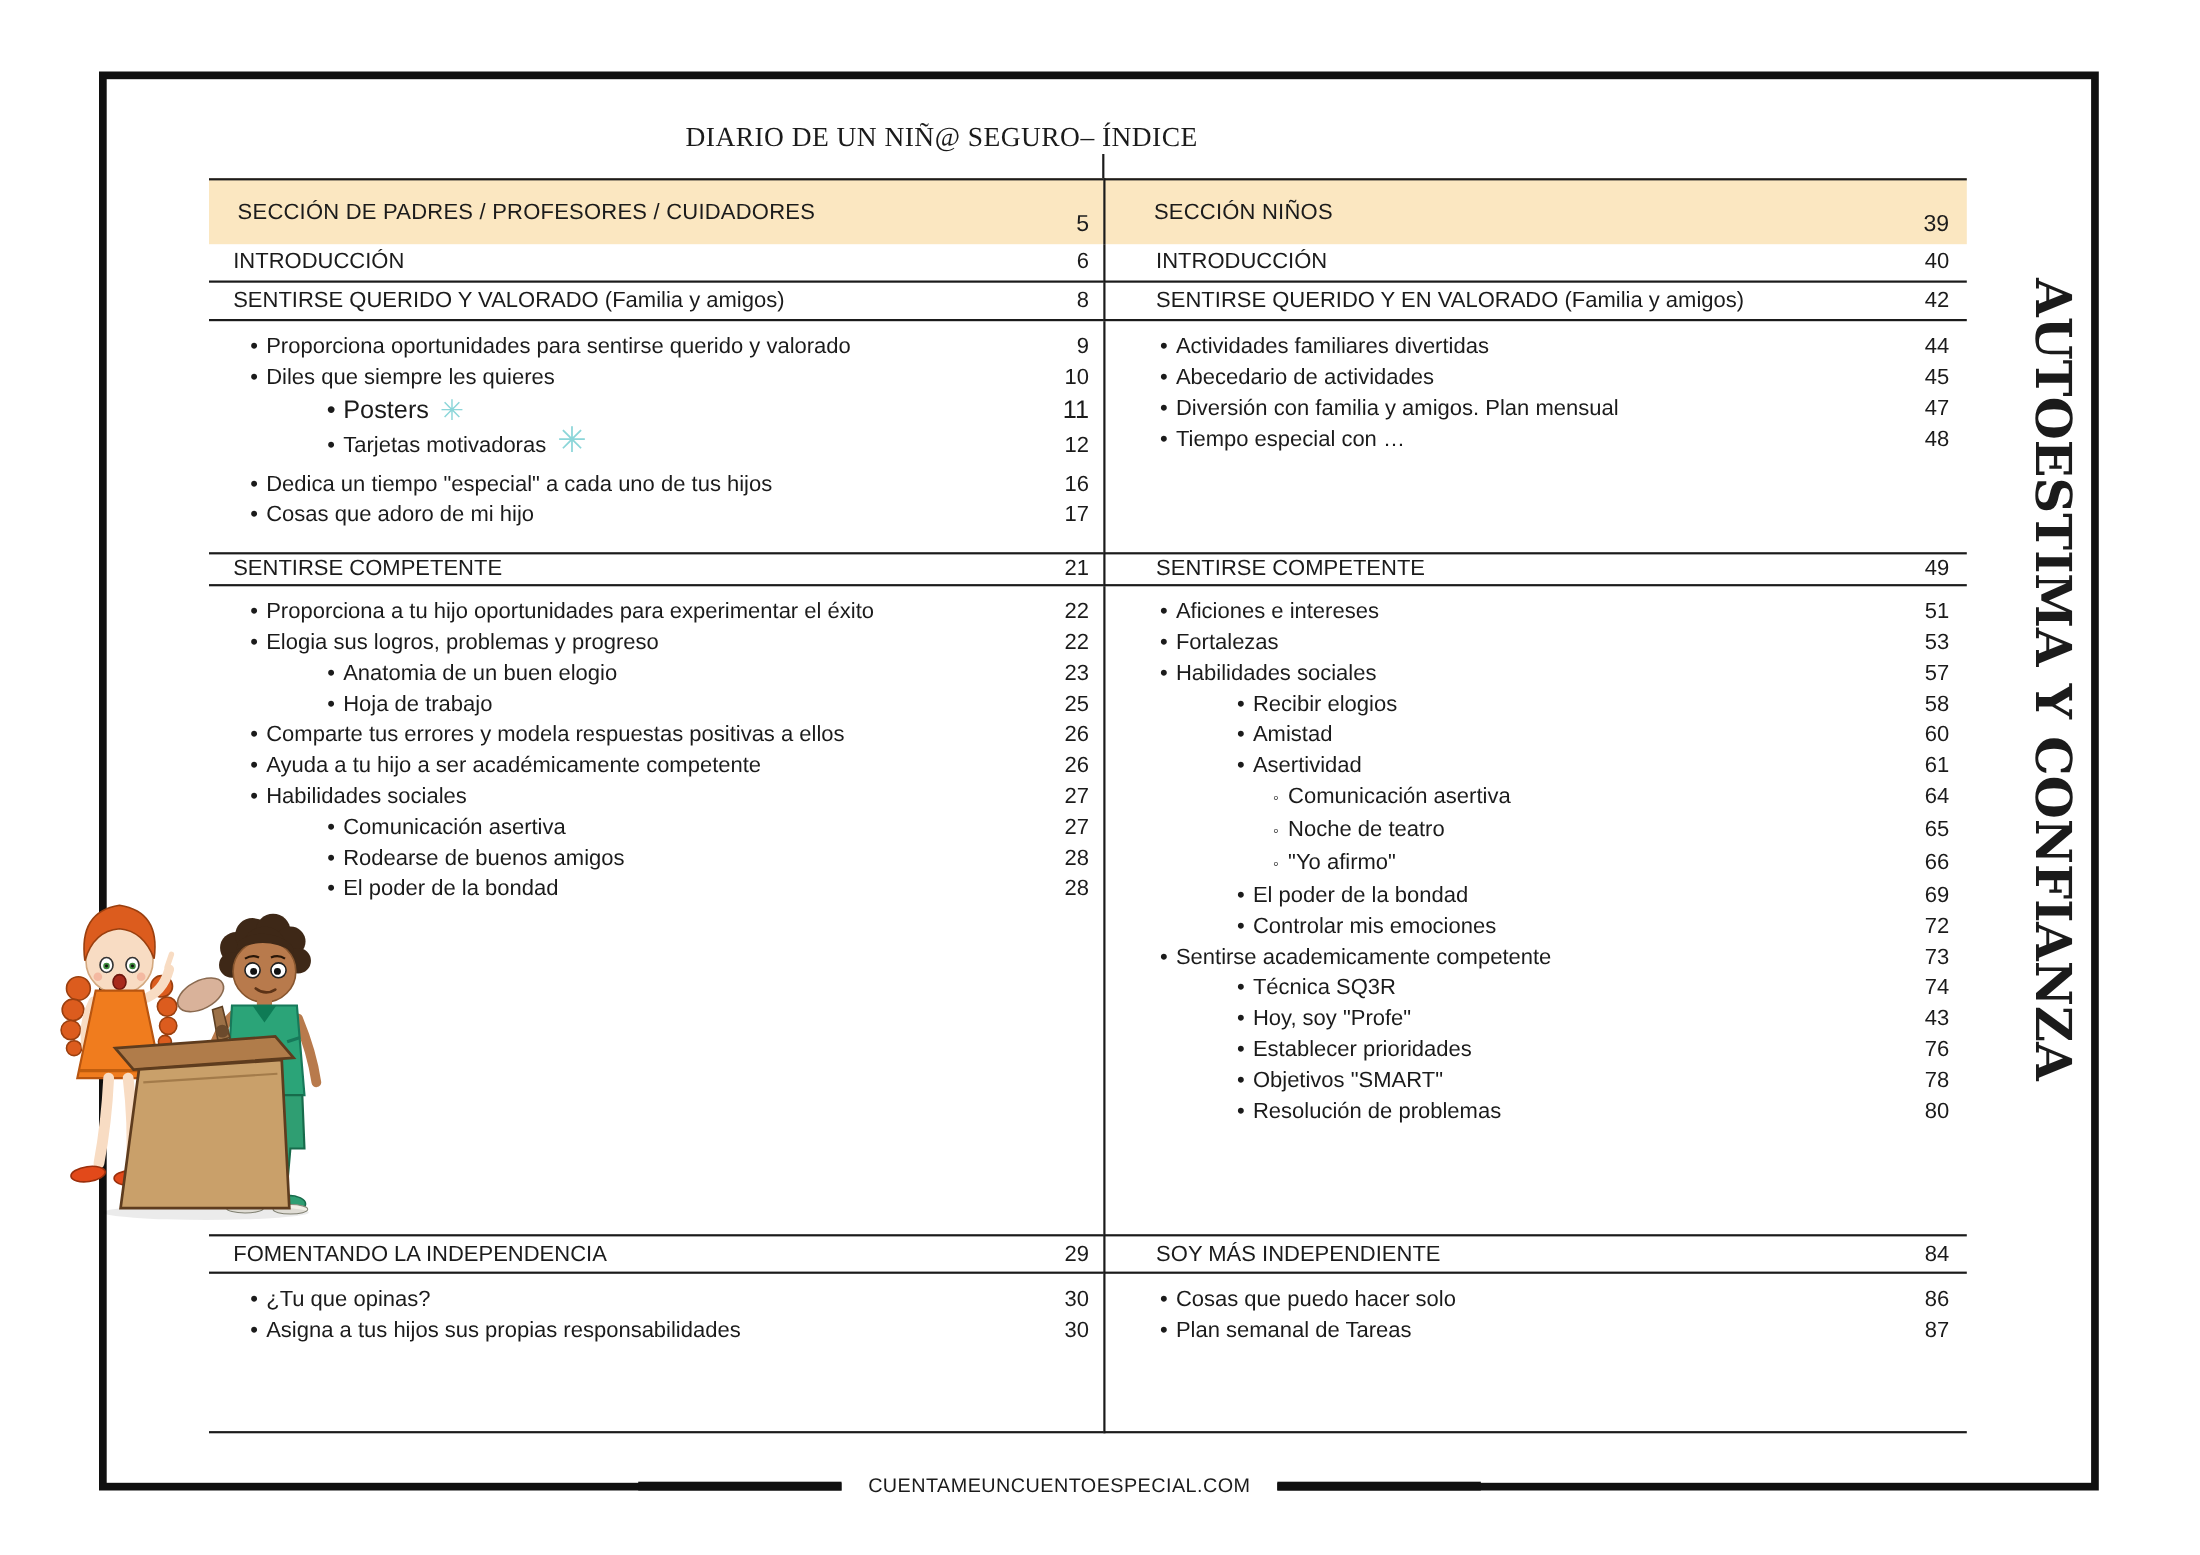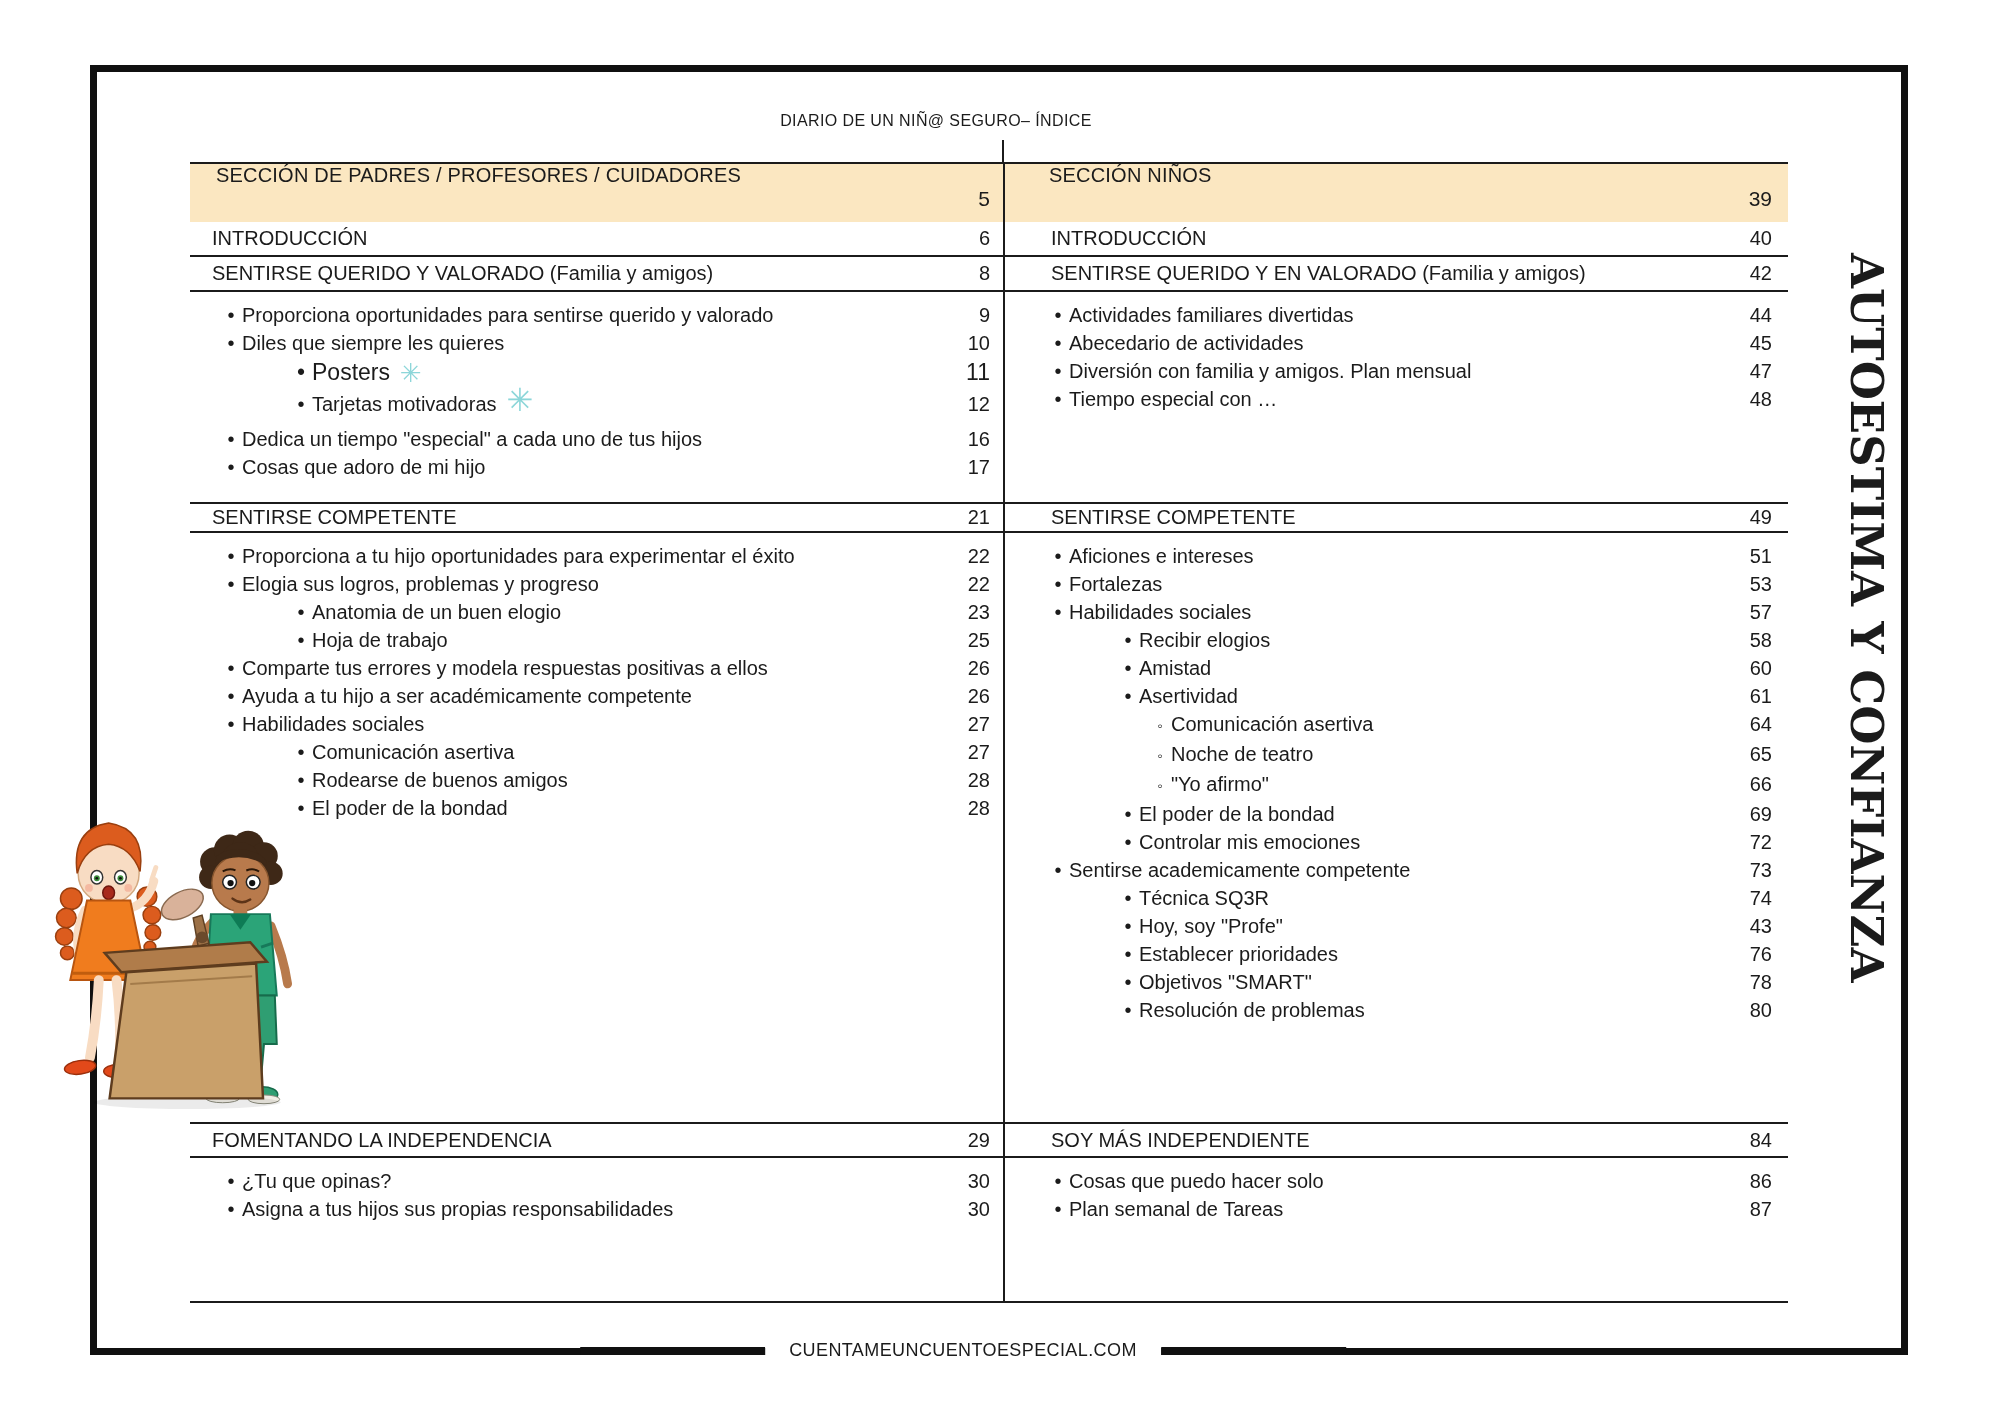--- a/index.html
+++ b/index.html
@@ -1,29 +1,29 @@
 <!DOCTYPE html>
 <html><head>
 <meta charset="utf-8">
 <style>
   html,body{margin:0;padding:0;}
   .page{position:relative;width:2000px;height:1414px;background:#ffffff;overflow:hidden;
         font-family:"Liberation Sans","DejaVu Sans",sans-serif;color:#1b1b1b;}
   .frame{position:absolute;left:90px;top:65px;width:1804px;height:1276px;border:7px solid #101010;}
-  .title{position:absolute;left:936px;top:112px;transform:translateX(-50%);
-         font-size:16px;letter-spacing:.4px;white-space:nowrap;}
+  .title{position:absolute;left:856px;top:112px;transform:translateX(-50%);
+         font-size:25px;letter-spacing:.4px;white-space:nowrap;font-family:Liberation Serif, serif;}
   .tick{position:absolute;left:1002px;top:140px;width:2px;height:23px;background:#1b1b1b;}
 
   .toc{position:absolute;left:190px;top:162px;display:grid;
        grid-template-columns:813px 785px;
        grid-template-rows:60px 35px 35px 210px 31px 589px 36px 145px;
        font-size:20px;}
   .cell{box-sizing:border-box;}
   .rcell{border-left:2px solid #1b1b1b;padding-left:12px;}
-  .band{background:#FBE7C1;border-top:2px solid #1b1b1b;display:flex;align-items:flex-start;flex-direction:column;}
+  .band{background:#FBE7C1;border-top:2px solid #1b1b1b;display:flex;align-items:center;}
   .band .lab{padding-left:26px;letter-spacing:.2px;}
   .rcell.band .lab{padding-left:32px;}
   .band .pg{margin-left:auto;align-self:flex-end;padding:0 13px 6px 0;font-size:21px;}
   .rcell.band .pg{padding-right:16px;}
   .introrow,.headrow{display:flex;align-items:center;}
   .introrow{border-bottom:2px solid #1b1b1b;}
   .introrow .lab,.headrow .lab{padding-left:22px;}
   .rcell.introrow .lab,.rcell.headrow .lab{padding-left:34px;}
   .introrow .pg,.headrow .pg{margin-left:auto;padding-right:13px;}
   .rcell.introrow .pg,.rcell.headrow .pg{padding-right:16px;}

